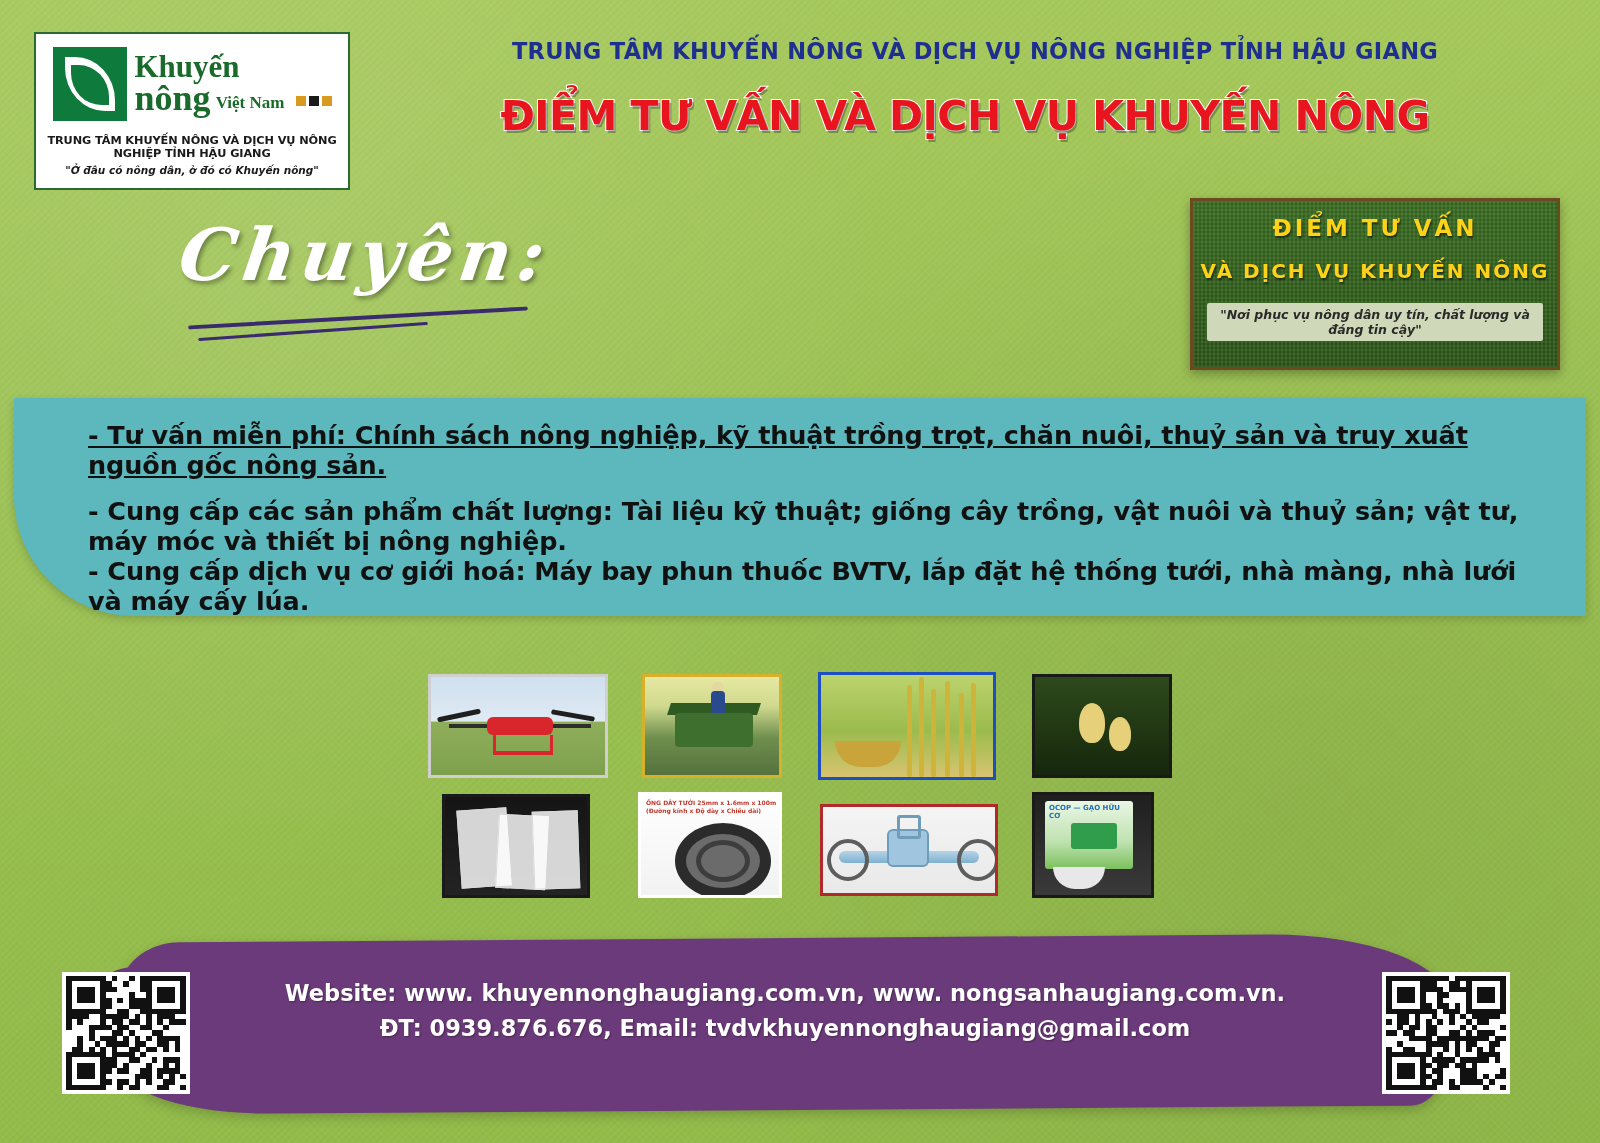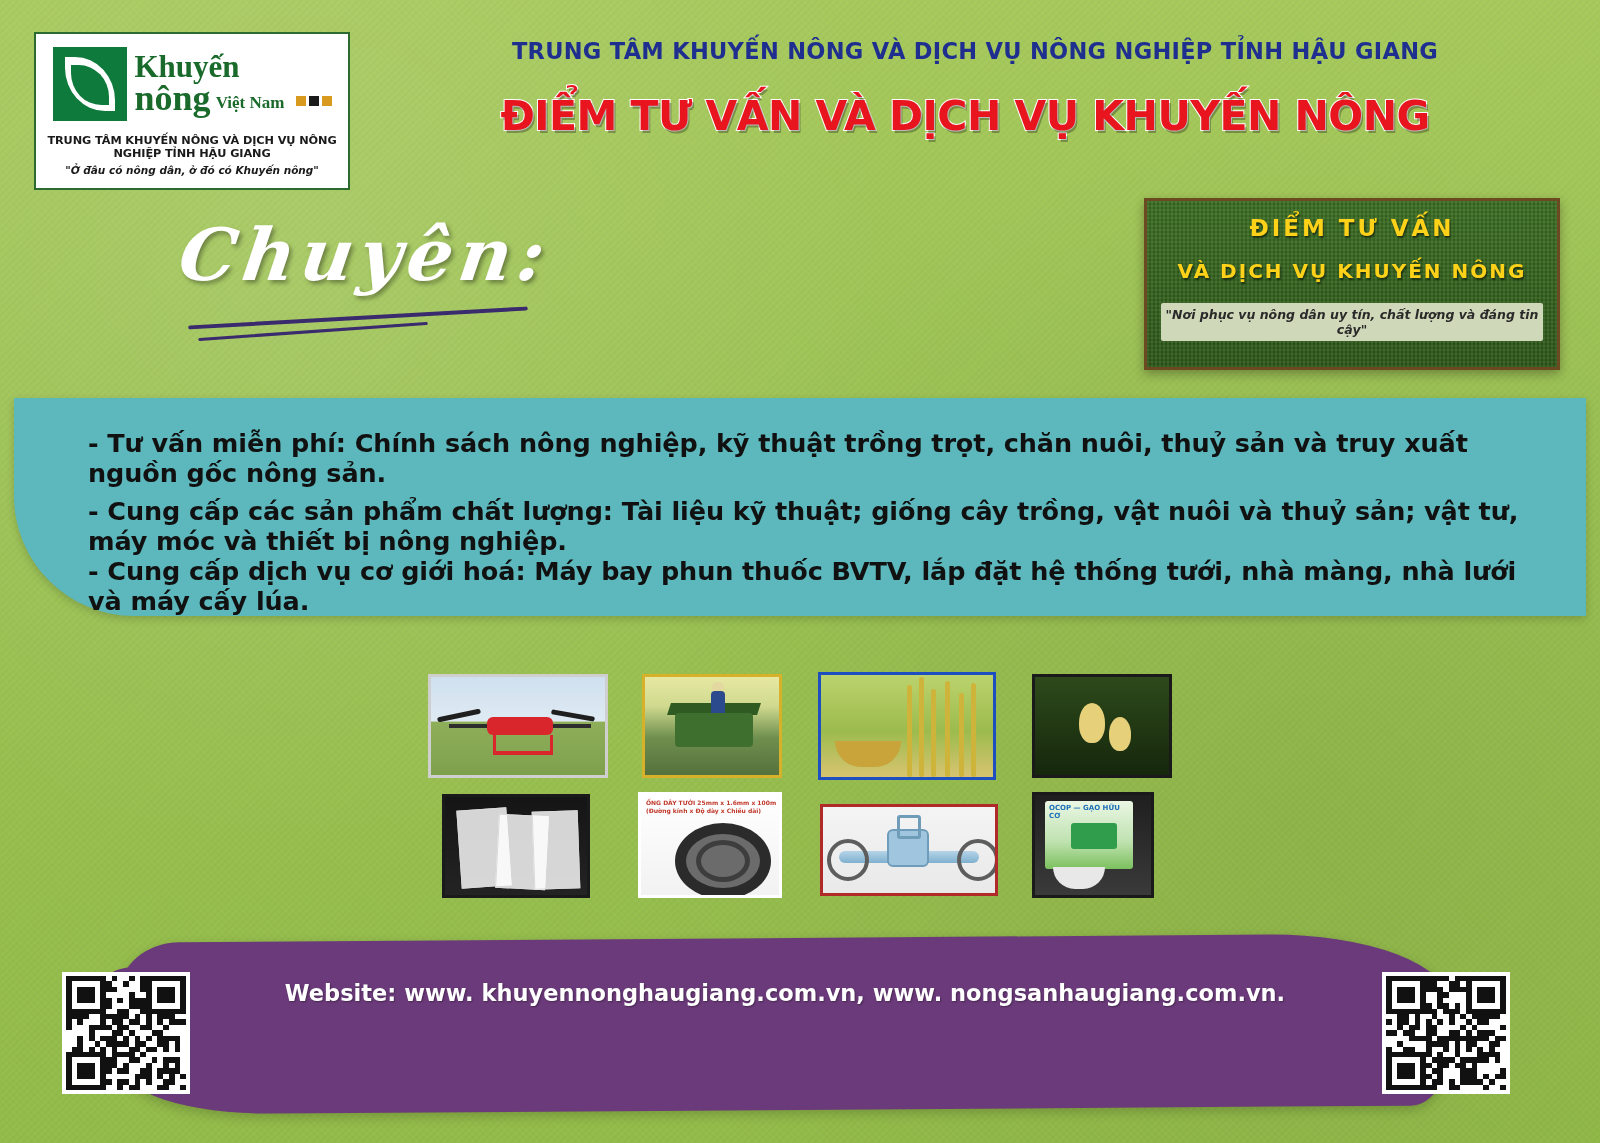--- a/index.html
+++ b/index.html
@@ -196,21 +196,21 @@
     background: #3a2a6e;
     border-radius: 3px;
     transform: rotate(-4deg);
   }
 
   
   .signboard {
     position: absolute;
     right: 40px;
     top: 198px;
-    width: 416px;
+    width: 370px;
     height: 172px;
     background: #2f5c1b;
     background-image:
       repeating-linear-gradient(90deg, rgba(255,255,255,0.05) 0 2px, rgba(0,0,0,0.06) 2px 4px),
       repeating-linear-gradient(0deg, rgba(255,255,255,0.04) 0 2px, rgba(0,0,0,0.05) 2px 4px),
       linear-gradient(180deg, #3b6d22 0%, #2c5618 100%);
     border: 3px solid #6b4a22;
     box-sizing: border-box;
     box-shadow: 0 4px 10px rgba(0,0,0,0.3);
     padding-top: 14px;
@@ -249,21 +249,21 @@
   }
   .band .line {
     position: absolute;
     left: 74px;
     right: 40px;
     font-size: 25.5px;
     font-weight: 700;
     color: #111111;
     letter-spacing: -0.1px;
   }
-  .band .l1 { top: 30px; }
+  .band .l1 { top: 22px; text-decoration: underline; }
   .band .l2 { top: 98px; }
   .band .l3 { top: 158px; }
 
   
   .photos {
     position: absolute;
     left: 420px;
     top: 668px;
     width: 760px;
     height: 250px;
@@ -615,20 +615,21 @@
         </div>
         <span class="bowl2"></span>
       </div>
     </div>
 
   </div>
 
   <div class="footer-brush"></div>
   <div class="footer-text">
     <div>Website: www. khuyennonghaugiang.com.vn, www. nongsanhaugiang.com.vn.</div>
+    <div>ĐT: 0939.876.676, Email: tvdvkhuyennonghaugiang@gmail.com</div>
   </div>
 
   <div class="qr qr-left">
     <div class="grid" id="qr-left-grid">
         <i class="on"></i>
         <i class="on"></i>
         <i class="on"></i>
         <i class="on"></i>
         <i class="on"></i>
         <i class="on"></i>

